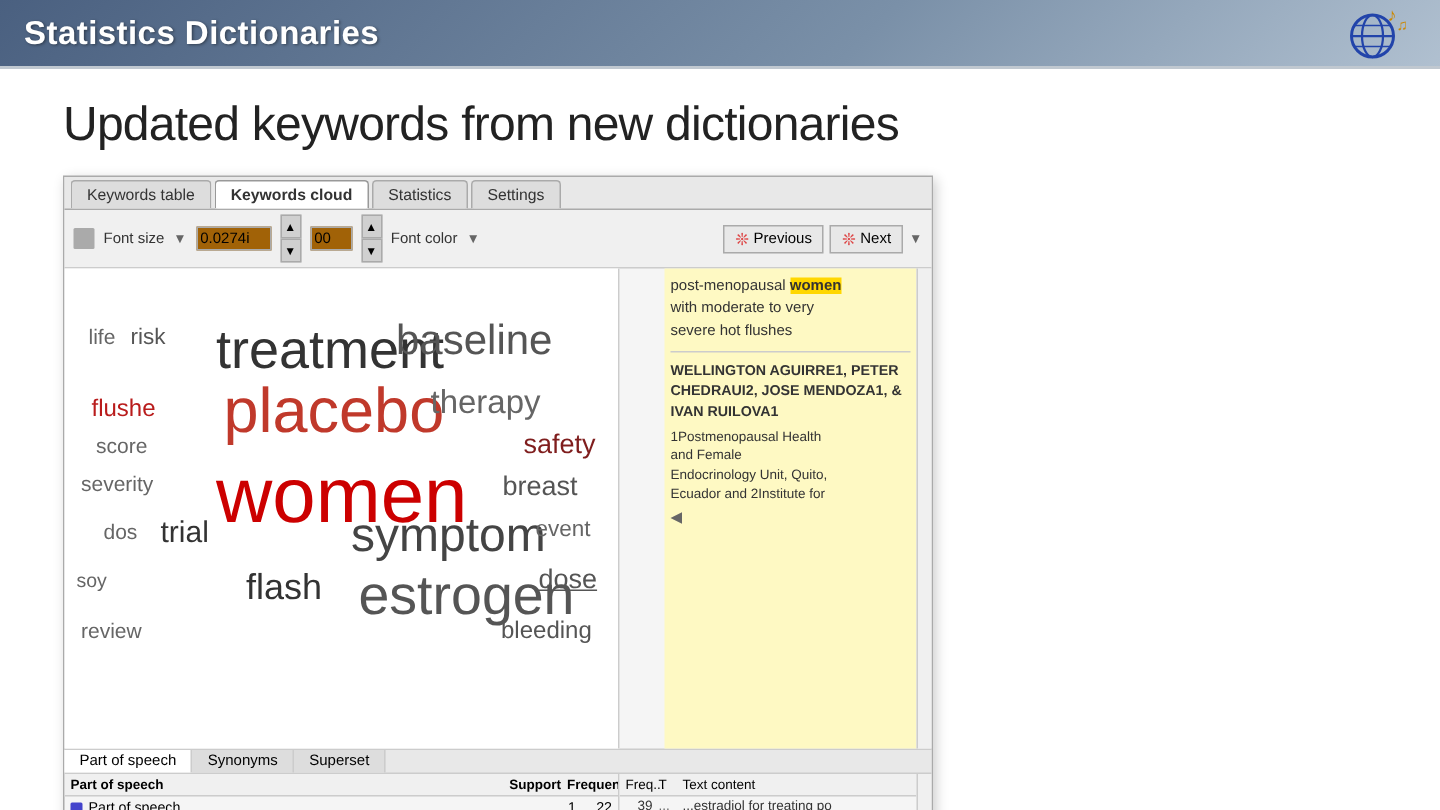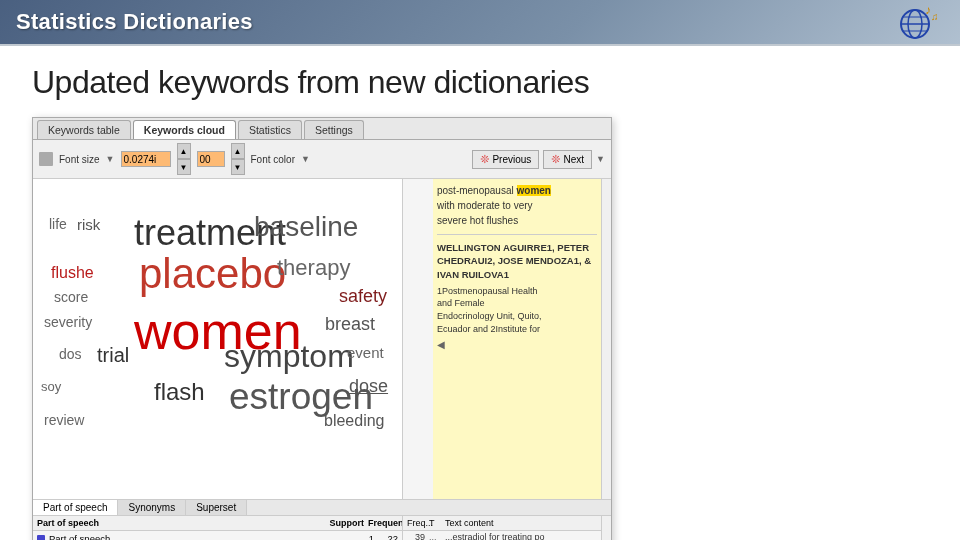--- a/index.html
+++ b/index.html
@@ -33,21 +33,21 @@
       height: 38px;
       display: flex;
       align-items: center;
       justify-content: center;
     }
 
     
     .main-content {
       background: white;
       height: 494px;
-      padding: 18px 32px;
+      padding: 18px 42px;
       display: flex;
       flex-direction: column;
       align-items: flex-start;
     }
 
     .page-subtitle {
       font-size: 32px;
       font-weight: 300;
       color: #222;
       margin-bottom: 16px;
@@ -108,21 +108,21 @@
     .toolbar-label {
       font-size: 10px;
       color: #333;
     }
     .toolbar-input {
       width: 55px;
       height: 16px;
       border: 1px solid #aaa;
       font-size: 10px;
       padding: 0 2px;
-      background: #fdba74;
+      background: #a16207;
     }
     .toolbar-btn {
       width: 14px;
       height: 16px;
       background: #d0d0d0;
       border: 1px solid #aaa;
       font-size: 8px;
       cursor: pointer;
       display: flex;
       align-items: center;

